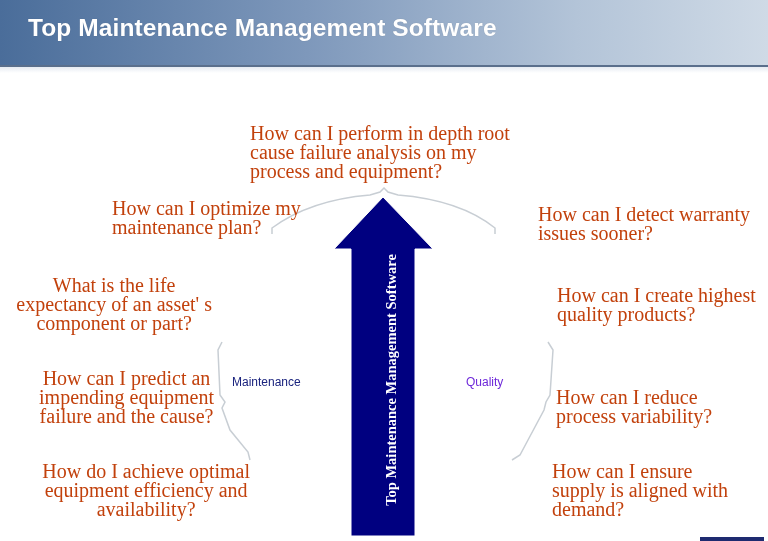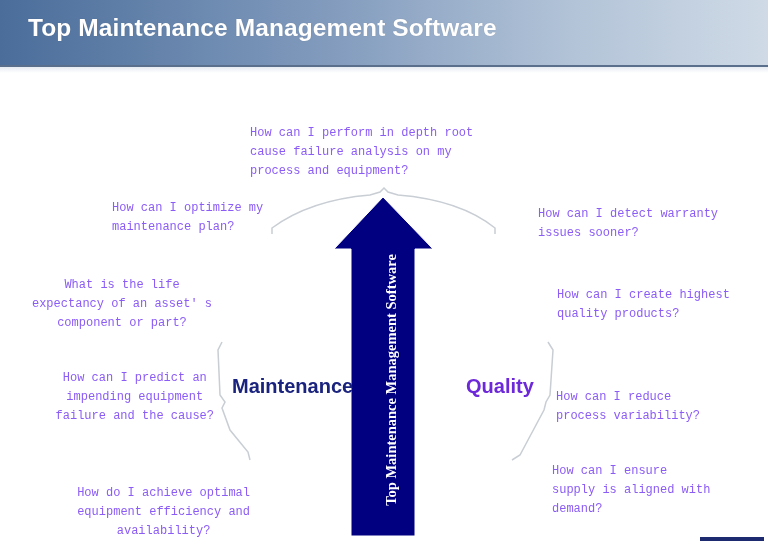--- a/index.html
+++ b/index.html
@@ -19,27 +19,27 @@
       color: #ffffff; font-weight: bold; font-size: 24.5px;
       letter-spacing: 0.1px;
       font-family: "Liberation Sans", sans-serif;
       text-shadow: 0 0 1px rgba(0,0,0,0.2);
     }
     .header-shadow {
       position: absolute; left: 0; top: 67px; width: 768px; height: 6px;
       background: linear-gradient(to bottom, #e6ebf2, #ffffff);
     }
     .q {
-      position: absolute; color: #8b5cf6; font-size: 12px; line-height: 19px;
-      font-family: Liberation Mono, monospace;
+      position: absolute; color: #c2410c; font-size: 20px; line-height: 19px;
+      font-family: Liberation Serif, serif;
       white-space: pre-line;
     }
     .q.right-align { text-align: center; }
     .category {
-      position: absolute; font-weight: bold; font-size: 20px;
+      position: absolute; font-weight: normal; font-size: 12px;
       font-family: "Liberation Sans", sans-serif;
     }
     svg.overlay { position: absolute; left: 0; top: 0; }
     .arrow-label {
       position: absolute; left: 391px; top: 380px;
       transform: translate(-50%, -50%) rotate(-90deg);
       color: #ffffff; font-family: "Liberation Serif", serif; font-weight: bold;
       font-size: 14.5px; white-space: nowrap;
     }
     .corner-bar {
@@ -73,21 +73,21 @@
 process and equipment?</div>
 
 <div class="q" style="left:112px; top:199px;">How can I optimize my
 maintenance plan?</div>
 <div class="q right-align" style="right:556px; top:276px;">What is the life
 expectancy of an asset' s
 component or part?</div>
 <div class="q right-align" style="right:554px; top:369px;">How can I predict an
 impending equipment
 failure and the cause?</div>
-<div class="q right-align" style="right:518px; top:462px;margin-top:22px;">How do I achieve optimal
+<div class="q right-align" style="right:518px; top:462px;">How do I achieve optimal
 equipment efficiency and
 availability?</div>
 
 <div class="category" style="left:232px; top:375px; color:#1a237e;">Maintenance</div>
 
 <div class="q" style="left:503px; top:205px;margin-left:35px;">How can I detect warranty
 issues sooner?</div>
 <div class="q" style="left:557px; top:286px;">How can I create highest
 quality products?</div>
 <div class="q" style="left:556px; top:388px;">How can I reduce

